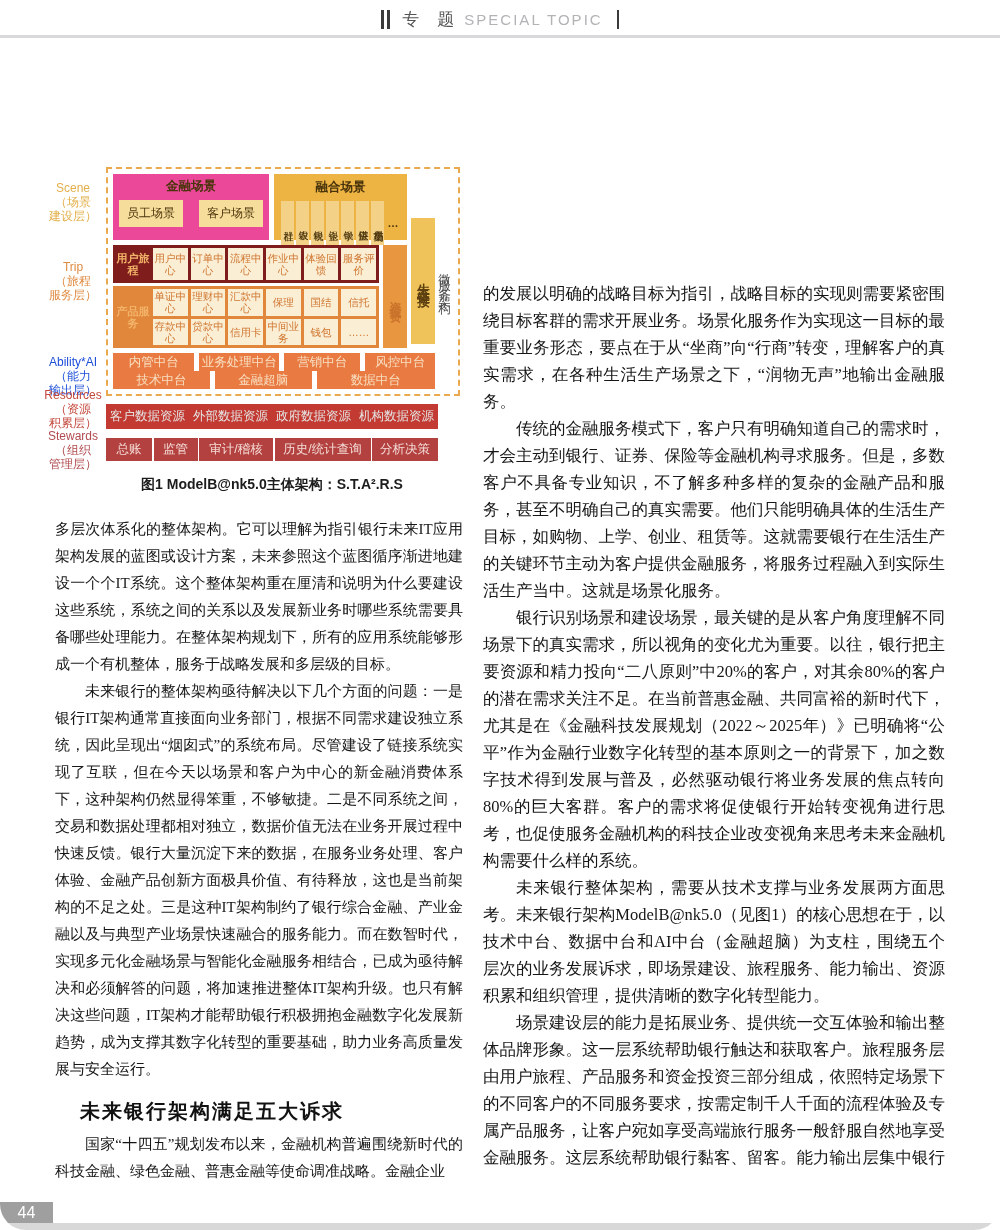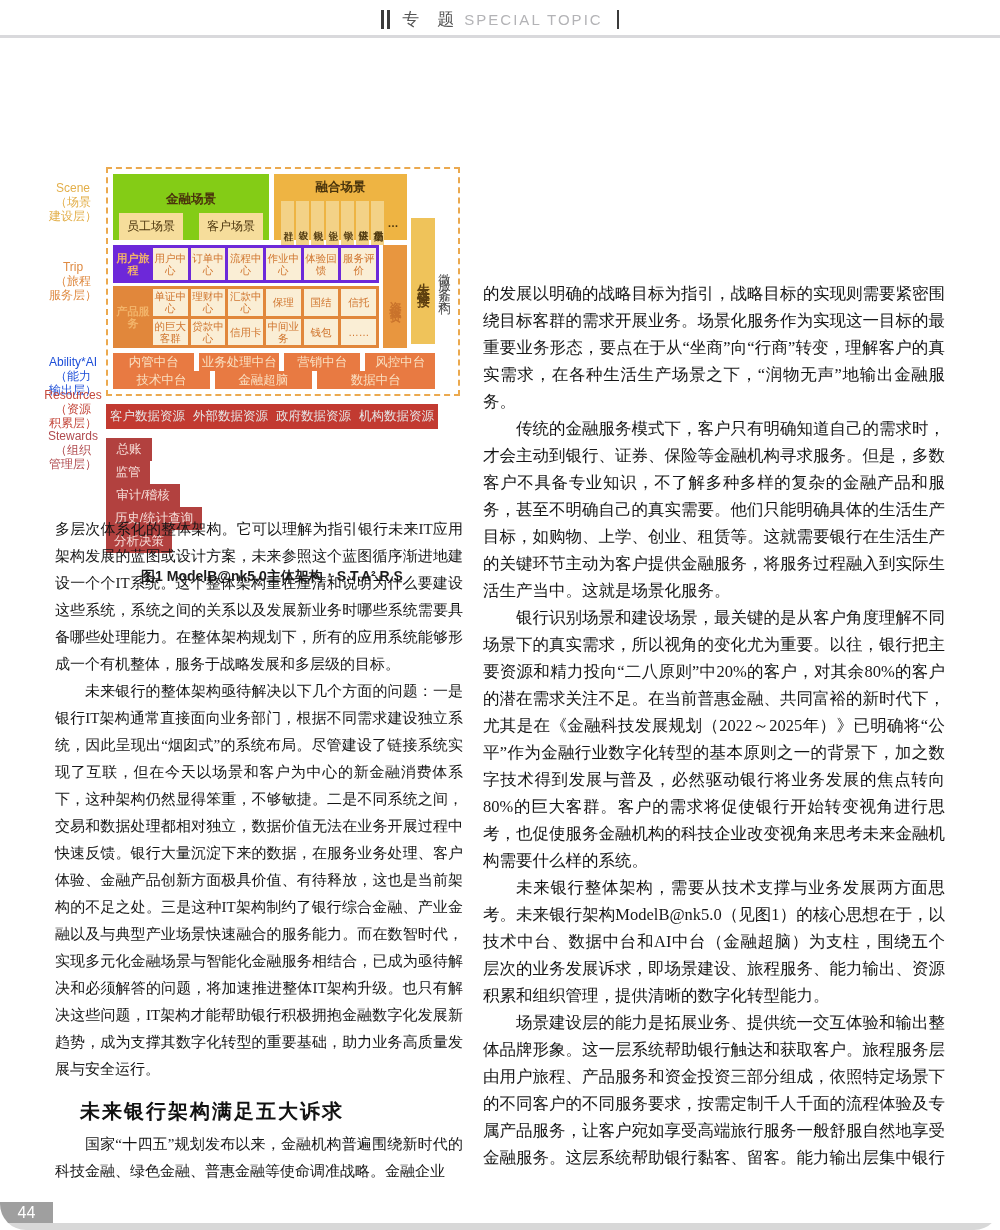--- a/index.html
+++ b/index.html
@@ -36,55 +36,55 @@
     font-size:12.5px; color:#4a4a4a; letter-spacing:7px; }
 
   .top-zone { display:flex; gap:4px; }
   .main-zone { flex:1; display:flex; flex-direction:column; gap:5px; min-width:0; }
   .eco-box { width:24px; flex:none; margin-top:44px; height:126px; background:#efc35a;
     writing-mode:vertical-rl; text-orientation:upright;
     display:flex; align-items:center; justify-content:center;
     font-size:12.5px; font-weight:bold; color:#5c3f10; letter-spacing:4px; }
 
   .scene-row { display:flex; gap:5px; height:66px; }
-  .fin-box { width:53%; background:#84cc16; padding:15px 5px; box-sizing:border-box; }
+  .fin-box { width:53%; background:#ec4899; padding:2px 5px; box-sizing:border-box; }
   .box-title { text-align:center; font-size:12.5px; font-weight:bold; color:#4a340c; padding:2px 0 5px; }
   .fin-items { display:flex; gap:16px; justify-content:center; }
   .fin-item { background:#f6dd9b; font-size:12px; color:#4a340c; padding:5px 8px; white-space:nowrap; }
   .fusion-box { flex:1; background:#eeb443; padding:3px 4px; box-sizing:border-box; }
   .fusion-items { display:flex; gap:2px; justify-content:center; height:44px; }
   .fusion-item { background:#f3d287; width:13px; writing-mode:vertical-rl; text-orientation:upright;
     display:flex; align-items:center; justify-content:center;
     font-size:10px; line-height:12px; color:#4a340c; }
   .fusion-dots { align-self:center; font-size:11px; font-weight:bold; color:#4a340c; padding:0 1px; }
 
   .trip-zone { display:flex; gap:4px; }
   .trip-main { flex:1; display:flex; flex-direction:column; gap:3px; min-width:0; }
-  .trip-row1 { background:#6d28d9; display:flex; gap:3px; padding:3px; height:38px; box-sizing:border-box; }
+  .trip-row1 { background:#7f1d1d; display:flex; gap:3px; padding:3px; height:38px; box-sizing:border-box; }
   .trip-label { width:34px; flex:none; color:#f2b369; font-size:11px; line-height:12px; font-weight:bold;
     display:flex; align-items:center; justify-content:center; text-align:center; }
   .trip-cell { flex:1; background:#faeed5; color:#d0762f; font-size:10.5px; line-height:12px;
     display:flex; align-items:center; justify-content:center; text-align:center; }
   .trip-rows23 { background:#e1873b; display:flex; gap:3px; padding:3px; height:62px; box-sizing:border-box; }
   .prod-grid { flex:1; display:flex; flex-direction:column; gap:3px; min-width:0; }
   .prod-row { flex:1; display:flex; gap:3px; }
   .capital-box { width:24px; flex:none; background:#e8963f; writing-mode:vertical-rl; text-orientation:upright;
     display:flex; align-items:center; justify-content:center;
     font-size:12px; font-weight:bold; color:#c9732c; letter-spacing:3px; }
 
   .ability-zone { margin-top:5px; display:flex; flex-direction:column; }
   .ability-row { display:flex; gap:5px; }
   .ability-box { background:#e87a42; color:#f9dfc0; font-size:12.5px; height:18px;
     display:flex; align-items:center; justify-content:center; }
 
   .below-zone { width:calc(100% - 22px); }
   .resources-bar { margin-top:8px; background:#c23a31; height:25px;
     display:flex; align-items:center; justify-content:space-around;
     color:#e5e5e5; font-size:12.5px; }
-  .stewards-row { margin-top:9px; display:flex; justify-content:space-between;flex-direction:column; }
+  .stewards-row { margin-top:9px; display:flex; justify-content:space-between; }
   .steward-box { background:#b2413f; color:#f5dcd7; font-size:12.5px; height:23px;
     display:flex; align-items:center; justify-content:center; flex:none; }
 
   .fig-caption { margin-top:15px; text-align:center; font-size:14px; font-weight:bold; color:#1c1c1c; }
 
   
   .body-col { position:absolute; color:#161616;
     font-family:"Liberation Serif","DejaVu Serif",serif; }
   .col-left  { left:55px;  top:516px; width:408px; font-size:15px; }
   .col-right { left:483px; top:280px; width:462px; font-size:16.5px; }
@@ -189,21 +189,21 @@
                       <div class="prod-grid">
                         <div class="prod-row">
                           <div class="trip-cell">单证中心</div>
                           <div class="trip-cell">理财中心</div>
                           <div class="trip-cell">汇款中心</div>
                           <div class="trip-cell">保理</div>
                           <div class="trip-cell">国结</div>
                           <div class="trip-cell">信托</div>
                         </div>
                         <div class="prod-row">
-                          <div class="trip-cell">的巨大客群</div>
+                          <div class="trip-cell">存款中心</div>
                           <div class="trip-cell">贷款中心</div>
                           <div class="trip-cell">信用卡</div>
                           <div class="trip-cell">中间业务</div>
                           <div class="trip-cell">钱包</div>
                           <div class="trip-cell">……</div>
                         </div>
                       </div>
                     </div>
                   </div>
                   <div class="capital-box">资金投资</div>

